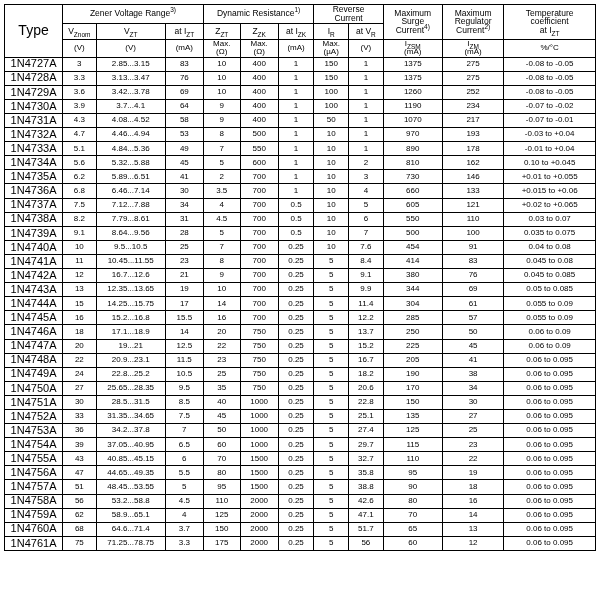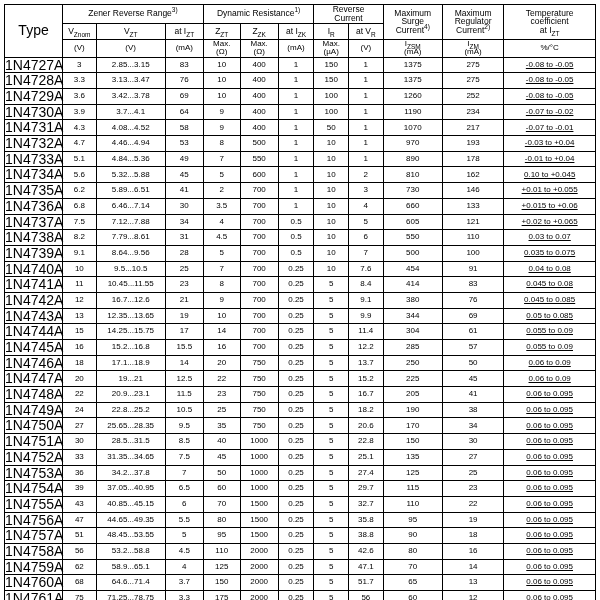--- a/index.html
+++ b/index.html
@@ -54,34 +54,33 @@
   .type-head {
     font-size: 14px;
   }
   tbody td {
     height: 13.1px;
     padding: 0 2px;
   }
   td.c-type {
     text-align: left;
     padding-left: 3px;
-    font-size: 14px;
+    font-size: 11px;
   }
   td.c-vz {
     text-align: left;
     padding-left: 10px;
   }
   td.c-vzt {
     text-align: left;
     padding-left: 4px;
   }
   td.c-tc {
     text-align: left;
     padding-left: 4px;
-    text-decoration: underline;
   }
   sup {
     font-size: 6.5px;
     vertical-align: super;
     line-height: 0;
   }
   sub {
     font-size: 6.5px;
     vertical-align: sub;
     line-height: 0;
@@ -103,21 +102,21 @@
       <col style="width:31px">
       <col style="width:31px">
       <col style="width:53px">
       <col style="width:55px">
       <col style="width:82px">
     </colgroup>
     <thead>
       <tr>
         <th rowspan="3" class="type-head">Type</th>
         <th colspan="3" class="grp">
-          <span>Zener Reverse Range</span><sup>3)</sup>
+          <span>Zener Voltage Range</span><sup>3)</sup>
         </th>
         <th colspan="3" class="grp">
           <span>Dynamic Resistance</span><sup>1)</sup>
         </th>
         <th colspan="2" class="grp">
           <div>Reverse</div>
           <div>Current</div>
         </th>
         <th rowspan="2" class="grp">
           <div>Maximum</div>

